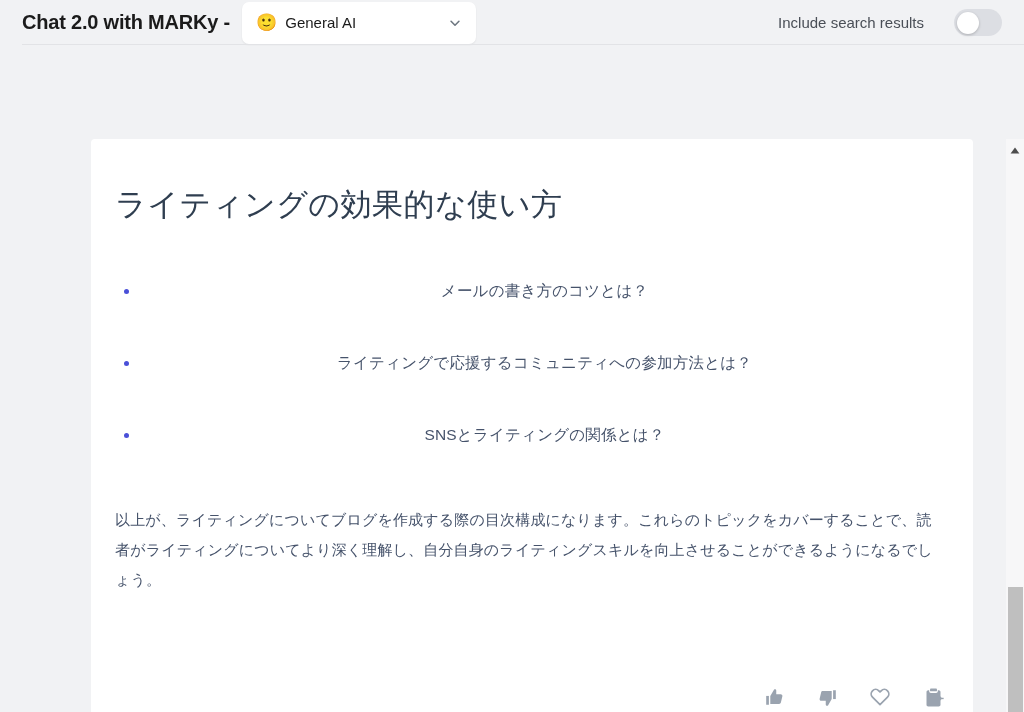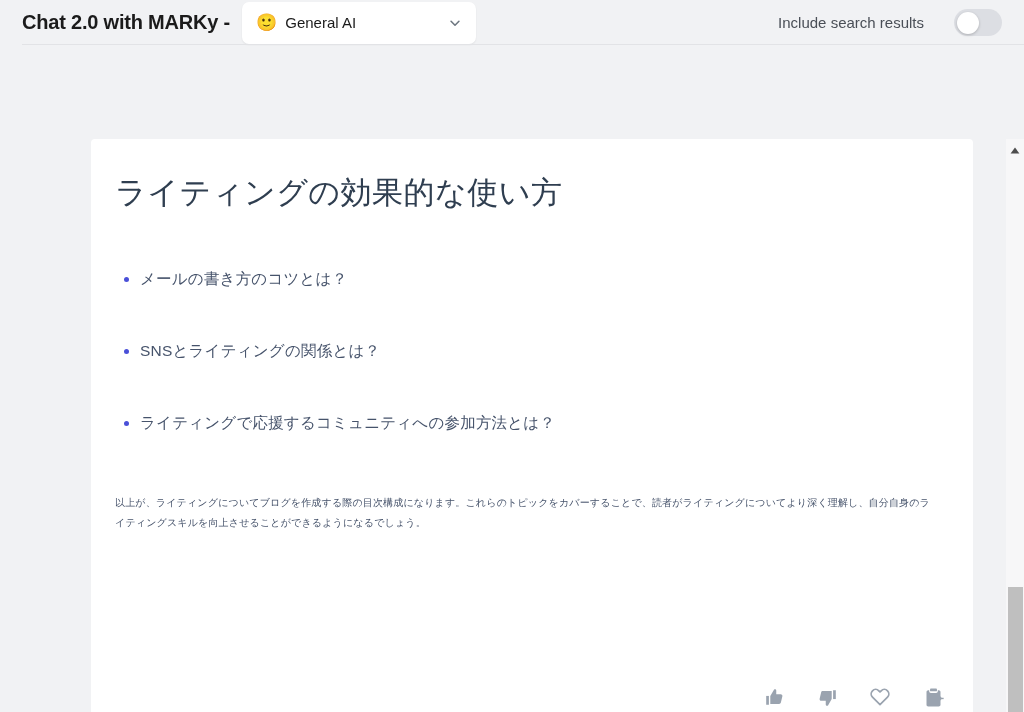--- a/index.html
+++ b/index.html
@@ -127,20 +127,21 @@
     width: 882px;
     height: 592px;
     background: #ffffff;
     border-radius: 4px;
     padding: 34px 0 0 0;
     overflow: hidden;
   }
 
   .card-inner {
     padding: 0 24px 0 24px;
+    margin-top: 12px;
   }
 
   .msg-title {
     font-size: 31px;
     font-weight: 400;
     color: #2f3e50;
     letter-spacing: 0.5px;
     margin: 0 0 10px 0;
     line-height: 1.3;
   }
@@ -152,38 +153,39 @@
   }
 
   .bullet-item {
     position: relative;
     padding-left: 25px;
     font-size: 15.5px;
     color: #46536b;
     line-height: 1.6;
     margin-bottom: 47px;
     letter-spacing: 0.2px;
+    text-align: center;
   }
 
   .bullet-item:last-child { margin-bottom: 0; }
 
   .bullet-item::before {
     content: "";
     position: absolute;
     left: 9px;
     top: 10px;
     width: 5px;
     height: 5px;
     border-radius: 50%;
     background: #4a50d8;
   }
 
   .closing-para {
     margin-top: 57px;
-    font-size: 10px;
+    font-size: 15px;
     color: #46536b;
     line-height: 2.0;
     letter-spacing: 0.15px;
     padding-right: 16px;
   }
 
   
   .actions {
     position: absolute;
     right: 28px;
@@ -281,22 +283,22 @@
 
 <div class="main">
 
   <div class="card">
     <div class="card-inner">
 
       <h1 class="msg-title">ライティングの効果的な使い方</h1>
 
       <ul class="bullet-list">
         <li class="bullet-item">メールの書き方のコツとは？</li>
+        <li class="bullet-item">ライティングで応援するコミュニティへの参加方法とは？</li>
         <li class="bullet-item">SNSとライティングの関係とは？</li>
-        <li class="bullet-item">ライティングで応援するコミュニティへの参加方法とは？</li>
       </ul>
 
       <p class="closing-para">以上が、ライティングについてブログを作成する際の目次構成になります。これらのトピックをカバーすることで、読者がライティングについてより深く理解し、自分自身のライティングスキルを向上させることができるようになるでしょう。</p>
     </div>
 
     <div class="actions">
 
       <button class="action-btn">
         <svg viewBox="0 0 24 24" width="21" height="21" fill="currentColor">
           <path d="M2.5 10.2h3.1v10.1H2.5z"></path>

